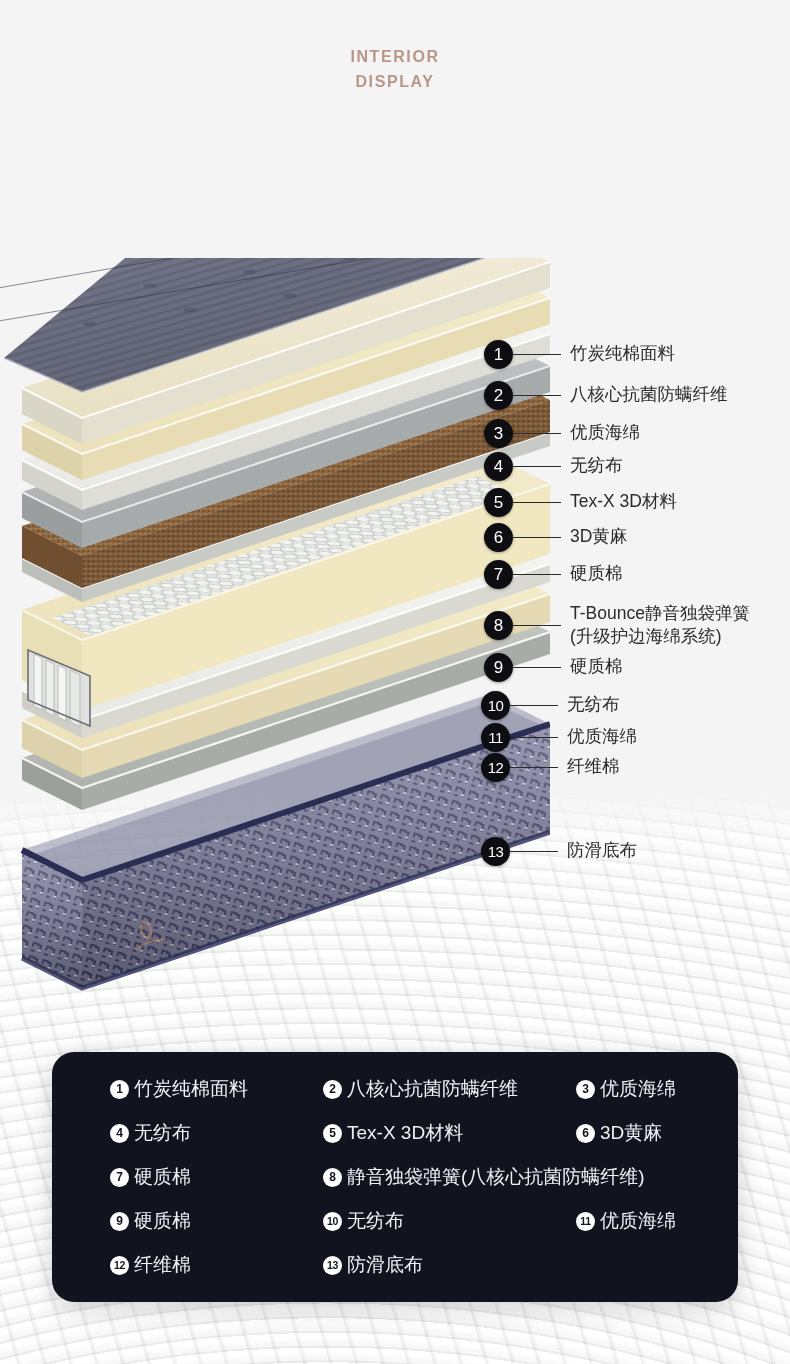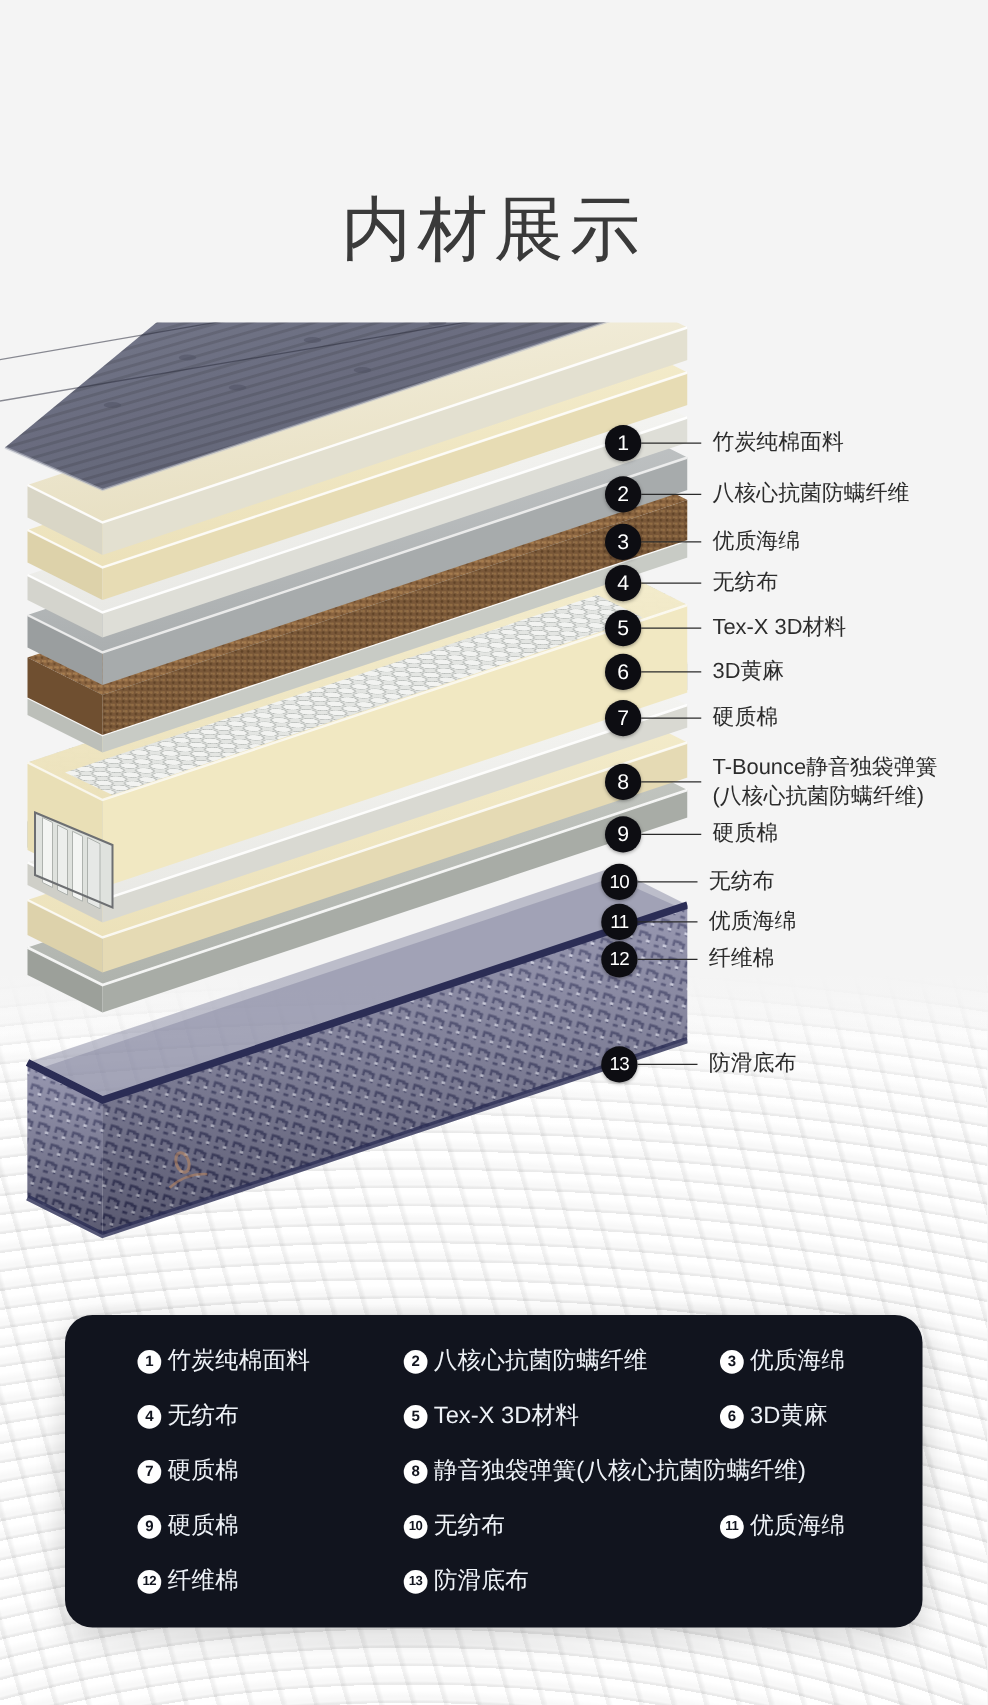--- a/index.html
+++ b/index.html
@@ -100,21 +100,24 @@
   .lbadge.wide{ font-size:10.5px; letter-spacing:-0.3px; }
   .ltext{ margin-left:5px; color:#eef2f7; font-size:19px; line-height:22px; white-space:nowrap; }
 </style>
 </head>
 <body>
 
 <div class="bg-quilt"></div>
 <div class="bg-fade-top"></div>
 
 <div class="header">
-  <div class="title">内材展示</div>
+  <div class="eyebrow">
+    <span>INTERIOR</span>
+    <span>DISPLAY</span>
+  </div>
 </div>
 
 <svg class="mattress" viewBox="0 0 760 740" width="760" height="740" preserveAspectRatio="none">
   <defs>
 
     <pattern id="ribTex" width="7" height="7" patternUnits="userSpaceOnUse" patternTransform="rotate(74)">
       <rect width="7" height="7" fill="#70738420"></rect>
       <rect width="2.4" height="7" fill="#00000026"></rect>
     </pattern>
     <linearGradient id="coverGrad" x1="0" y1="0" x2="0.6" y2="1">
@@ -352,21 +355,21 @@
   <div class="callout" style="left:484px; top:560px;">
     <div class="badge">7</div>
     <div class="leader" style="width:48px;"></div>
     <div class="co-text">硬质棉</div>
   </div>
 
   <div class="callout" style="left:484px; top:611px;">
     <div class="badge">8</div>
     <div class="leader" style="width:48px;"></div>
     <div class="co-text" style="margin-top:-9px;">T-Bounce静音独袋弹簧
-(八核心抗菌防螨纤维)</div>
+(升级护边海绵系统)</div>
   </div>
 
   <div class="callout" style="left:484px; top:653px;">
     <div class="badge">9</div>
     <div class="leader" style="width:48px;"></div>
     <div class="co-text">硬质棉</div>
   </div>
 
   <div class="callout" style="left:481px; top:691px;">
     <div class="badge wide">10</div>

